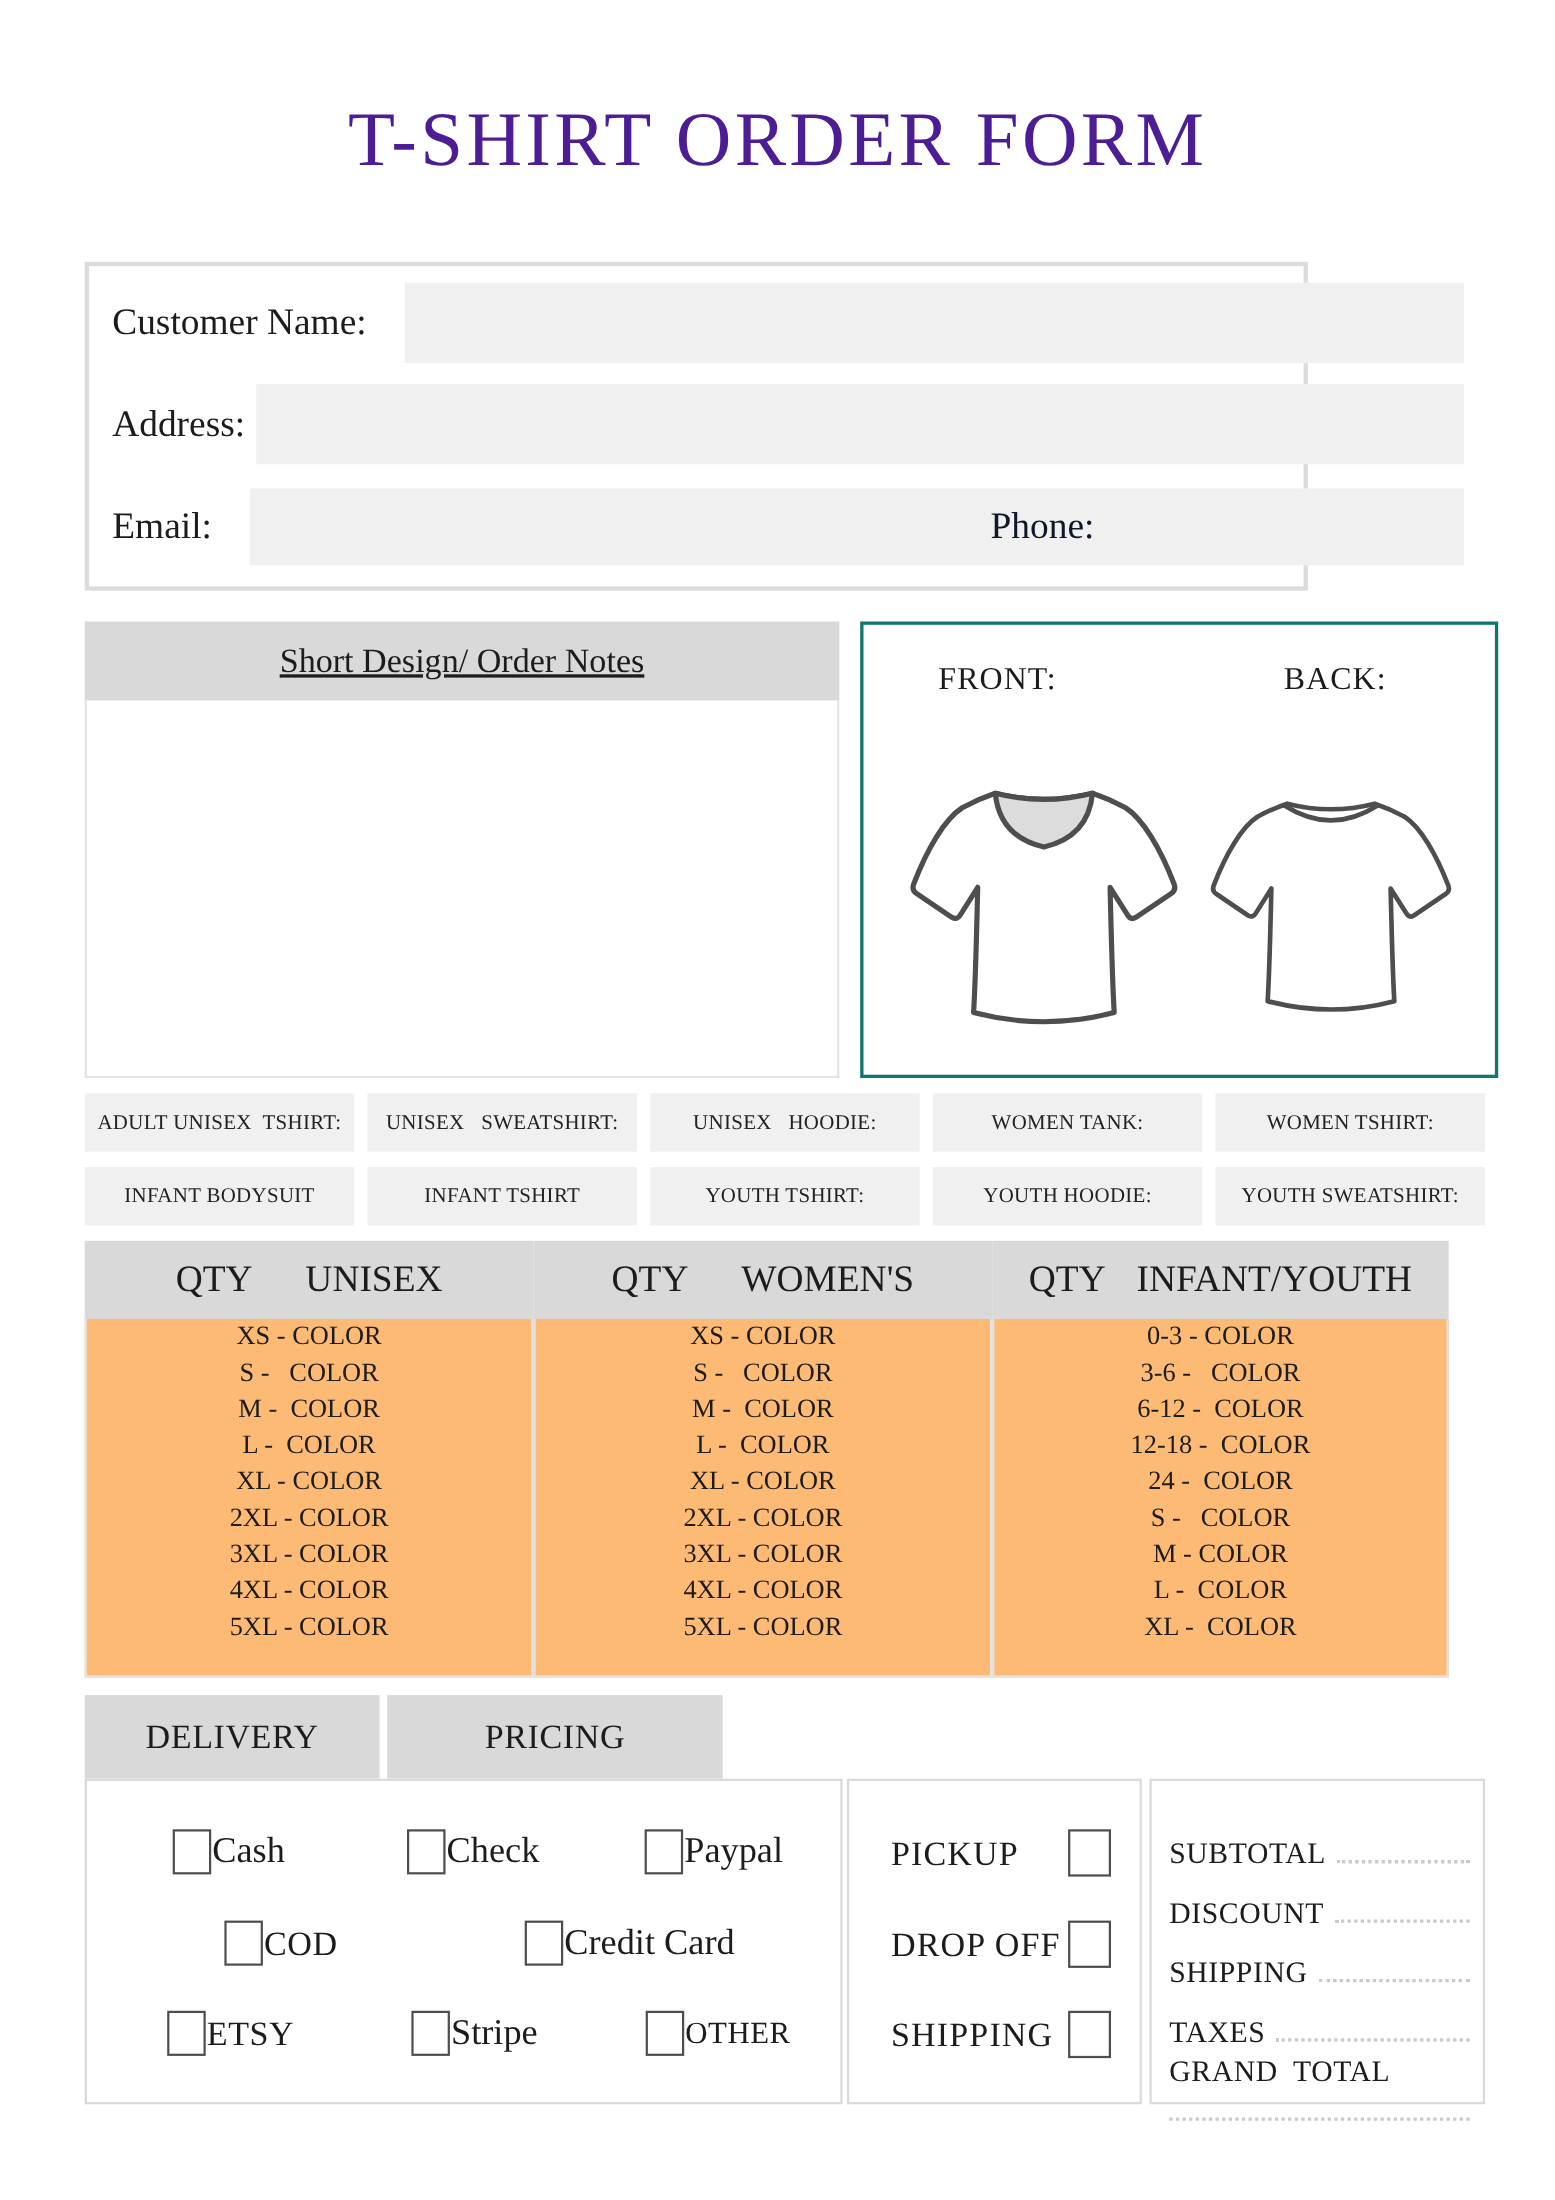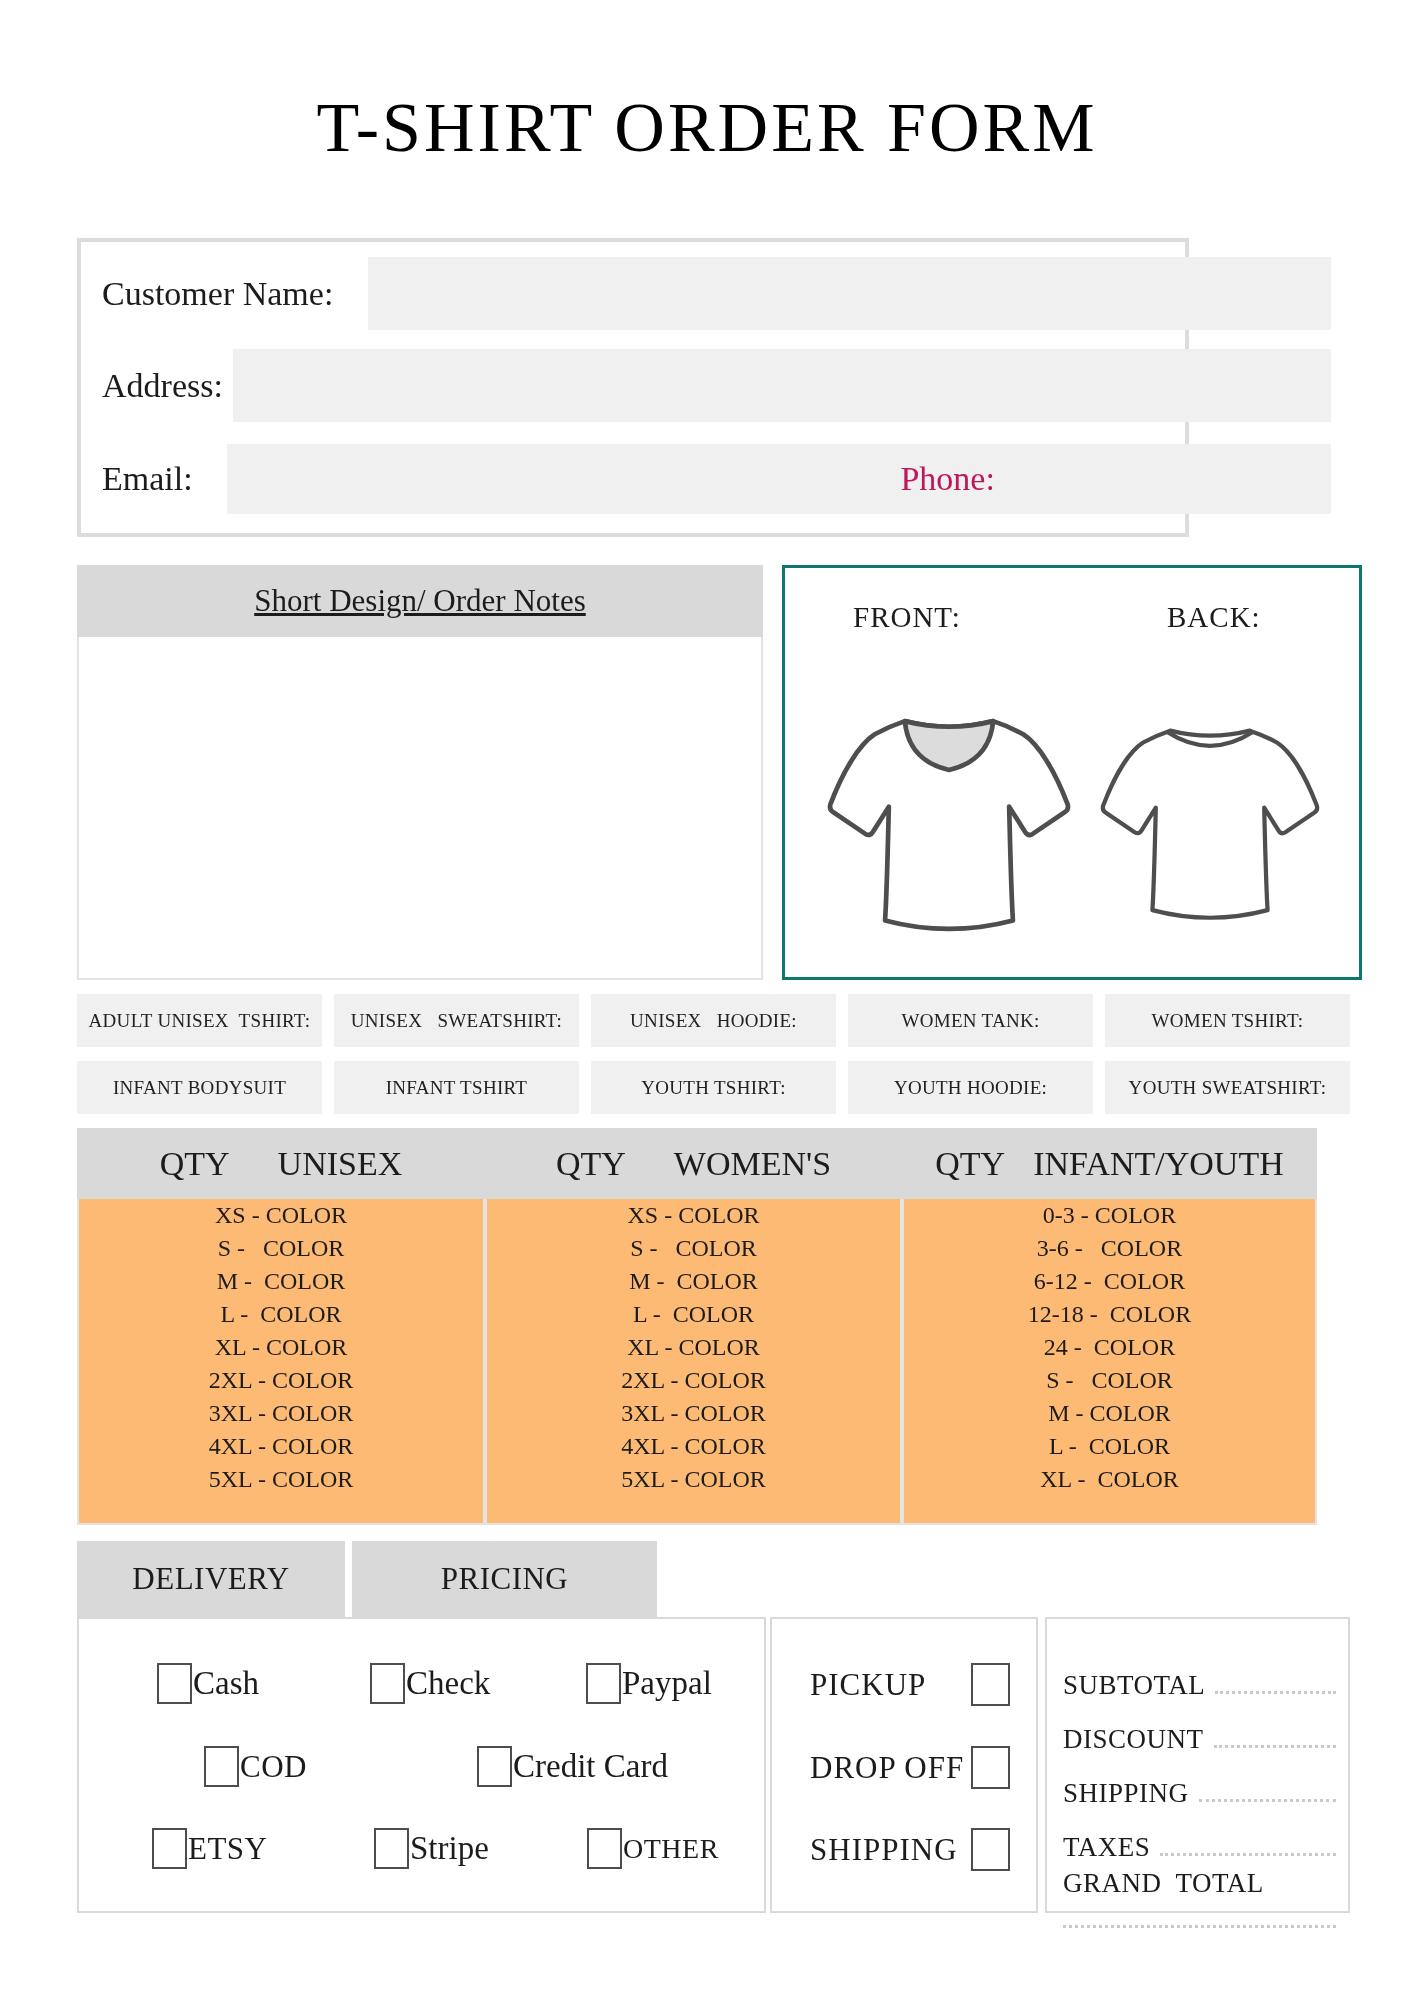--- a/index.html
+++ b/index.html
@@ -1,34 +1,34 @@
 <!DOCTYPE html>
 <html><head>
 <meta charset="utf-8">
 <style>
   html,body{margin:0;padding:0;background:#fff;}
   .page{position:relative;width:1414px;height:2000px;background:#ffffff;overflow:hidden;
         font-family:"Liberation Serif","DejaVu Serif",serif;color:#1c1c1c;}
 
   
   .title{position:absolute;left:0;top:88px;width:100%;text-align:center;
-         font-size:70px;letter-spacing:3px;font-weight:500;color:#000000;}
+         font-size:70px;letter-spacing:3px;font-weight:500;color:#4c1d95;}
 
   
   .cust-box{position:absolute;left:77px;top:238px;width:1112px;height:299px;
             border:4px solid #dcdcdc;box-sizing:border-box;background:#fff;}
   .cust-label{font-size:34px;padding-left:21px;white-space:nowrap;}
   .cust-bar{position:absolute;background:#f0f0f0;height:73px;}
   .lbl-wrap{position:absolute;display:flex;align-items:center;height:73px;}
 
   .bar-name{left:287px;top:15px;width:963px;}
   .bar-addr{left:152px;top:107px;width:1098px;}
   .bar-mail{left:146px;top:202px;width:1104px;height:70px;}
   .phone-lbl{position:absolute;left:61%;top:0;height:100%;display:flex;align-items:center;
-             font-size:34px;color:#be185d;}
+             font-size:34px;color:#0f172a;}
 
   
   .notes-head{position:absolute;left:77px;top:565px;width:686px;height:72px;background:#d9d9d9;
               display:flex;align-items:center;justify-content:center;font-size:31px;box-sizing:border-box;text-decoration:underline;}
   .notes-body{position:absolute;left:77px;top:637px;width:686px;height:343px;background:#fff;
               border:2px solid #e3e3e3;border-top:none;box-sizing:border-box;}
 
   
   .fb-panel{position:absolute;left:782px;top:565px;width:580px;height:415px;background:#fff;
             border:3px solid #0f766e;box-sizing:border-box;}

